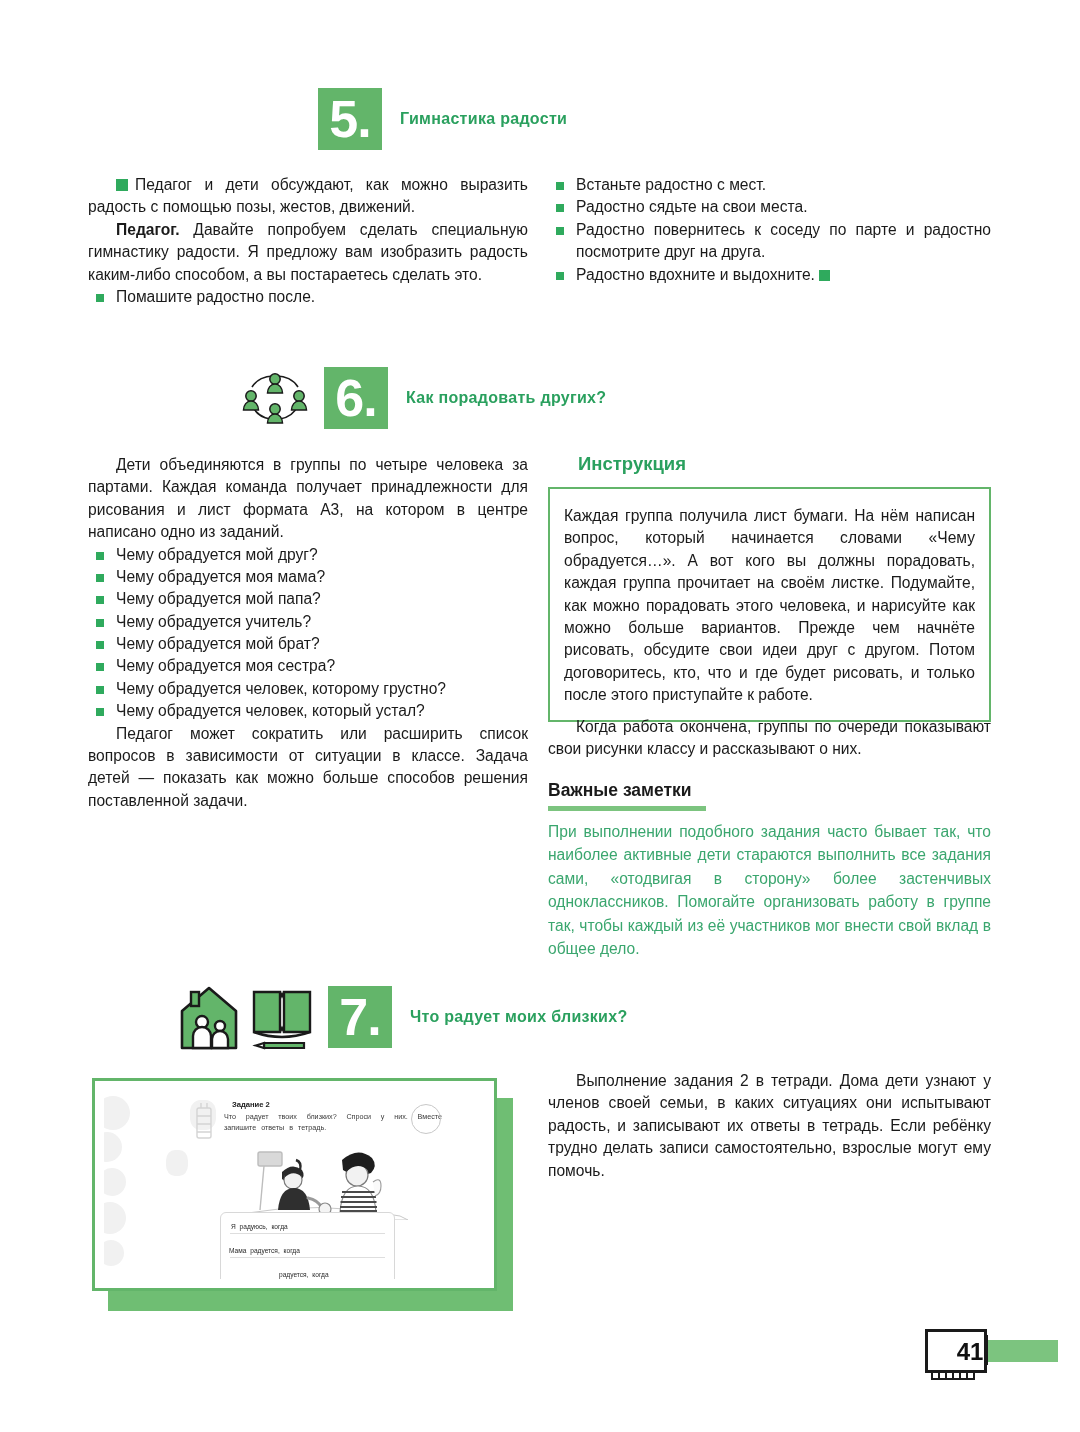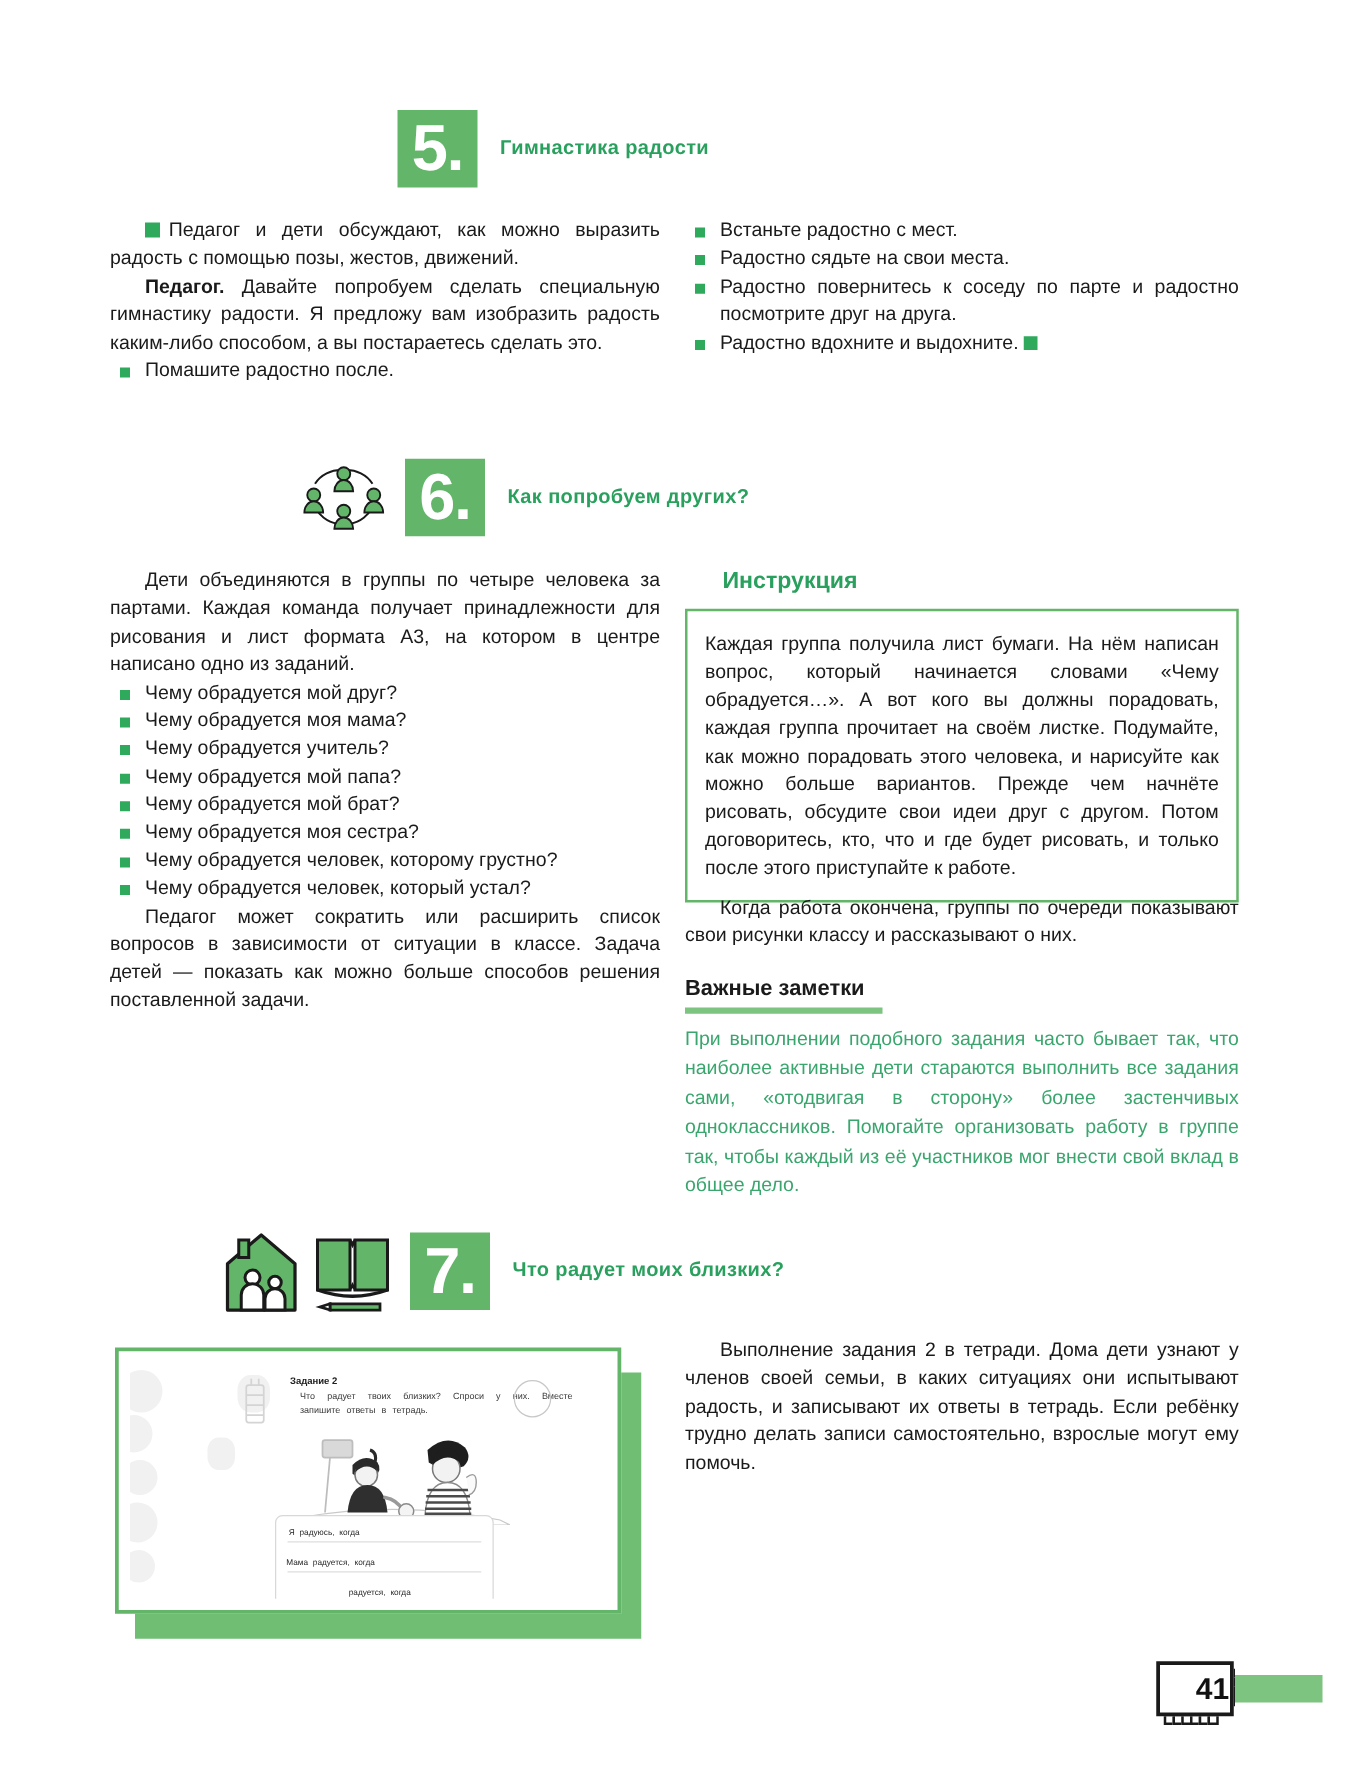--- a/index.html
+++ b/index.html
@@ -135,21 +135,21 @@
     background: #ffffff;
     border: 3px solid #63b56a;
     overflow: hidden;
   }
   .ws-inner { position: absolute; inset: 9px; background:#fff; overflow:hidden; }
   .ws-task-title {
     position: absolute; left: 128px; top: 10px;
     font-size: 7.6px; font-weight: bold; color: #202020;
   }
   .ws-task-text {
-    position: absolute; left: 136px; top: 21px; width: 218px;
+    position: absolute; left: 120px; top: 21px; width: 218px;
     font-size: 7.2px; line-height: 1.55; color: #3a3a3a;
     text-align: justify; word-spacing: 3px;
   }
   .ws-circle {
     position: absolute; right: 44px; top: 14px;
     width: 30px; height: 30px; border: 1px solid #c8c8c8; border-radius: 50%;
   }
   .ws-lines-box {
     position: absolute; left: 116px; top: 122px;
     width: 175px; height: 97px;
@@ -239,30 +239,30 @@
         <path d="M27.5 24 a7.5 9 0 0 1 15 0 z"></path>
         <circle cx="11" cy="27" r="5.2"></circle>
         <path d="M3.5 41 a7.5 9 0 0 1 15 0 z"></path>
         <circle cx="59" cy="27" r="5.2"></circle>
         <path d="M51.5 41 a7.5 9 0 0 1 15 0 z"></path>
         <circle cx="35" cy="40" r="5.2"></circle>
         <path d="M27.5 54 a7.5 9 0 0 1 15 0 z"></path>
       </g>
     </svg>
     <div class="num-box">6.</div>
-    <div class="sec-title">Как попробуем других?</div>
+    <div class="sec-title">Как порадовать других?</div>
   </div>
 
   <div class="col" style="left:88px; top:454px; width:440px;">
     <p class="p-ind">Дети объединяются в группы по четыре человека за партами. Каждая команда получает принадлежности для рисования и лист формата А3, на котором в центре написано одно из заданий.</p>
     <ul class="blist">
       <li>Чему обрадуется мой друг?</li>
       <li>Чему обрадуется моя мама?</li>
+      <li>Чему обрадуется мой папа?</li>
       <li>Чему обрадуется учитель?</li>
-      <li>Чему обрадуется мой папа?</li>
       <li>Чему обрадуется мой брат?</li>
       <li>Чему обрадуется моя сестра?</li>
       <li>Чему обрадуется человек, которому грустно?</li>
       <li>Чему обрадуется человек, который устал?</li>
     </ul>
     <p class="p-ind">Педагог может сократить или расширить список вопросов в зависимости от ситуации в классе. Задача детей — показать как можно больше способов решения поставленной задачи.</p>
   </div>
 
   <div class="instr-wrap" style="left:548px; top:455px; width:443px;">
     <div class="instr-label">Инструкция</div>

